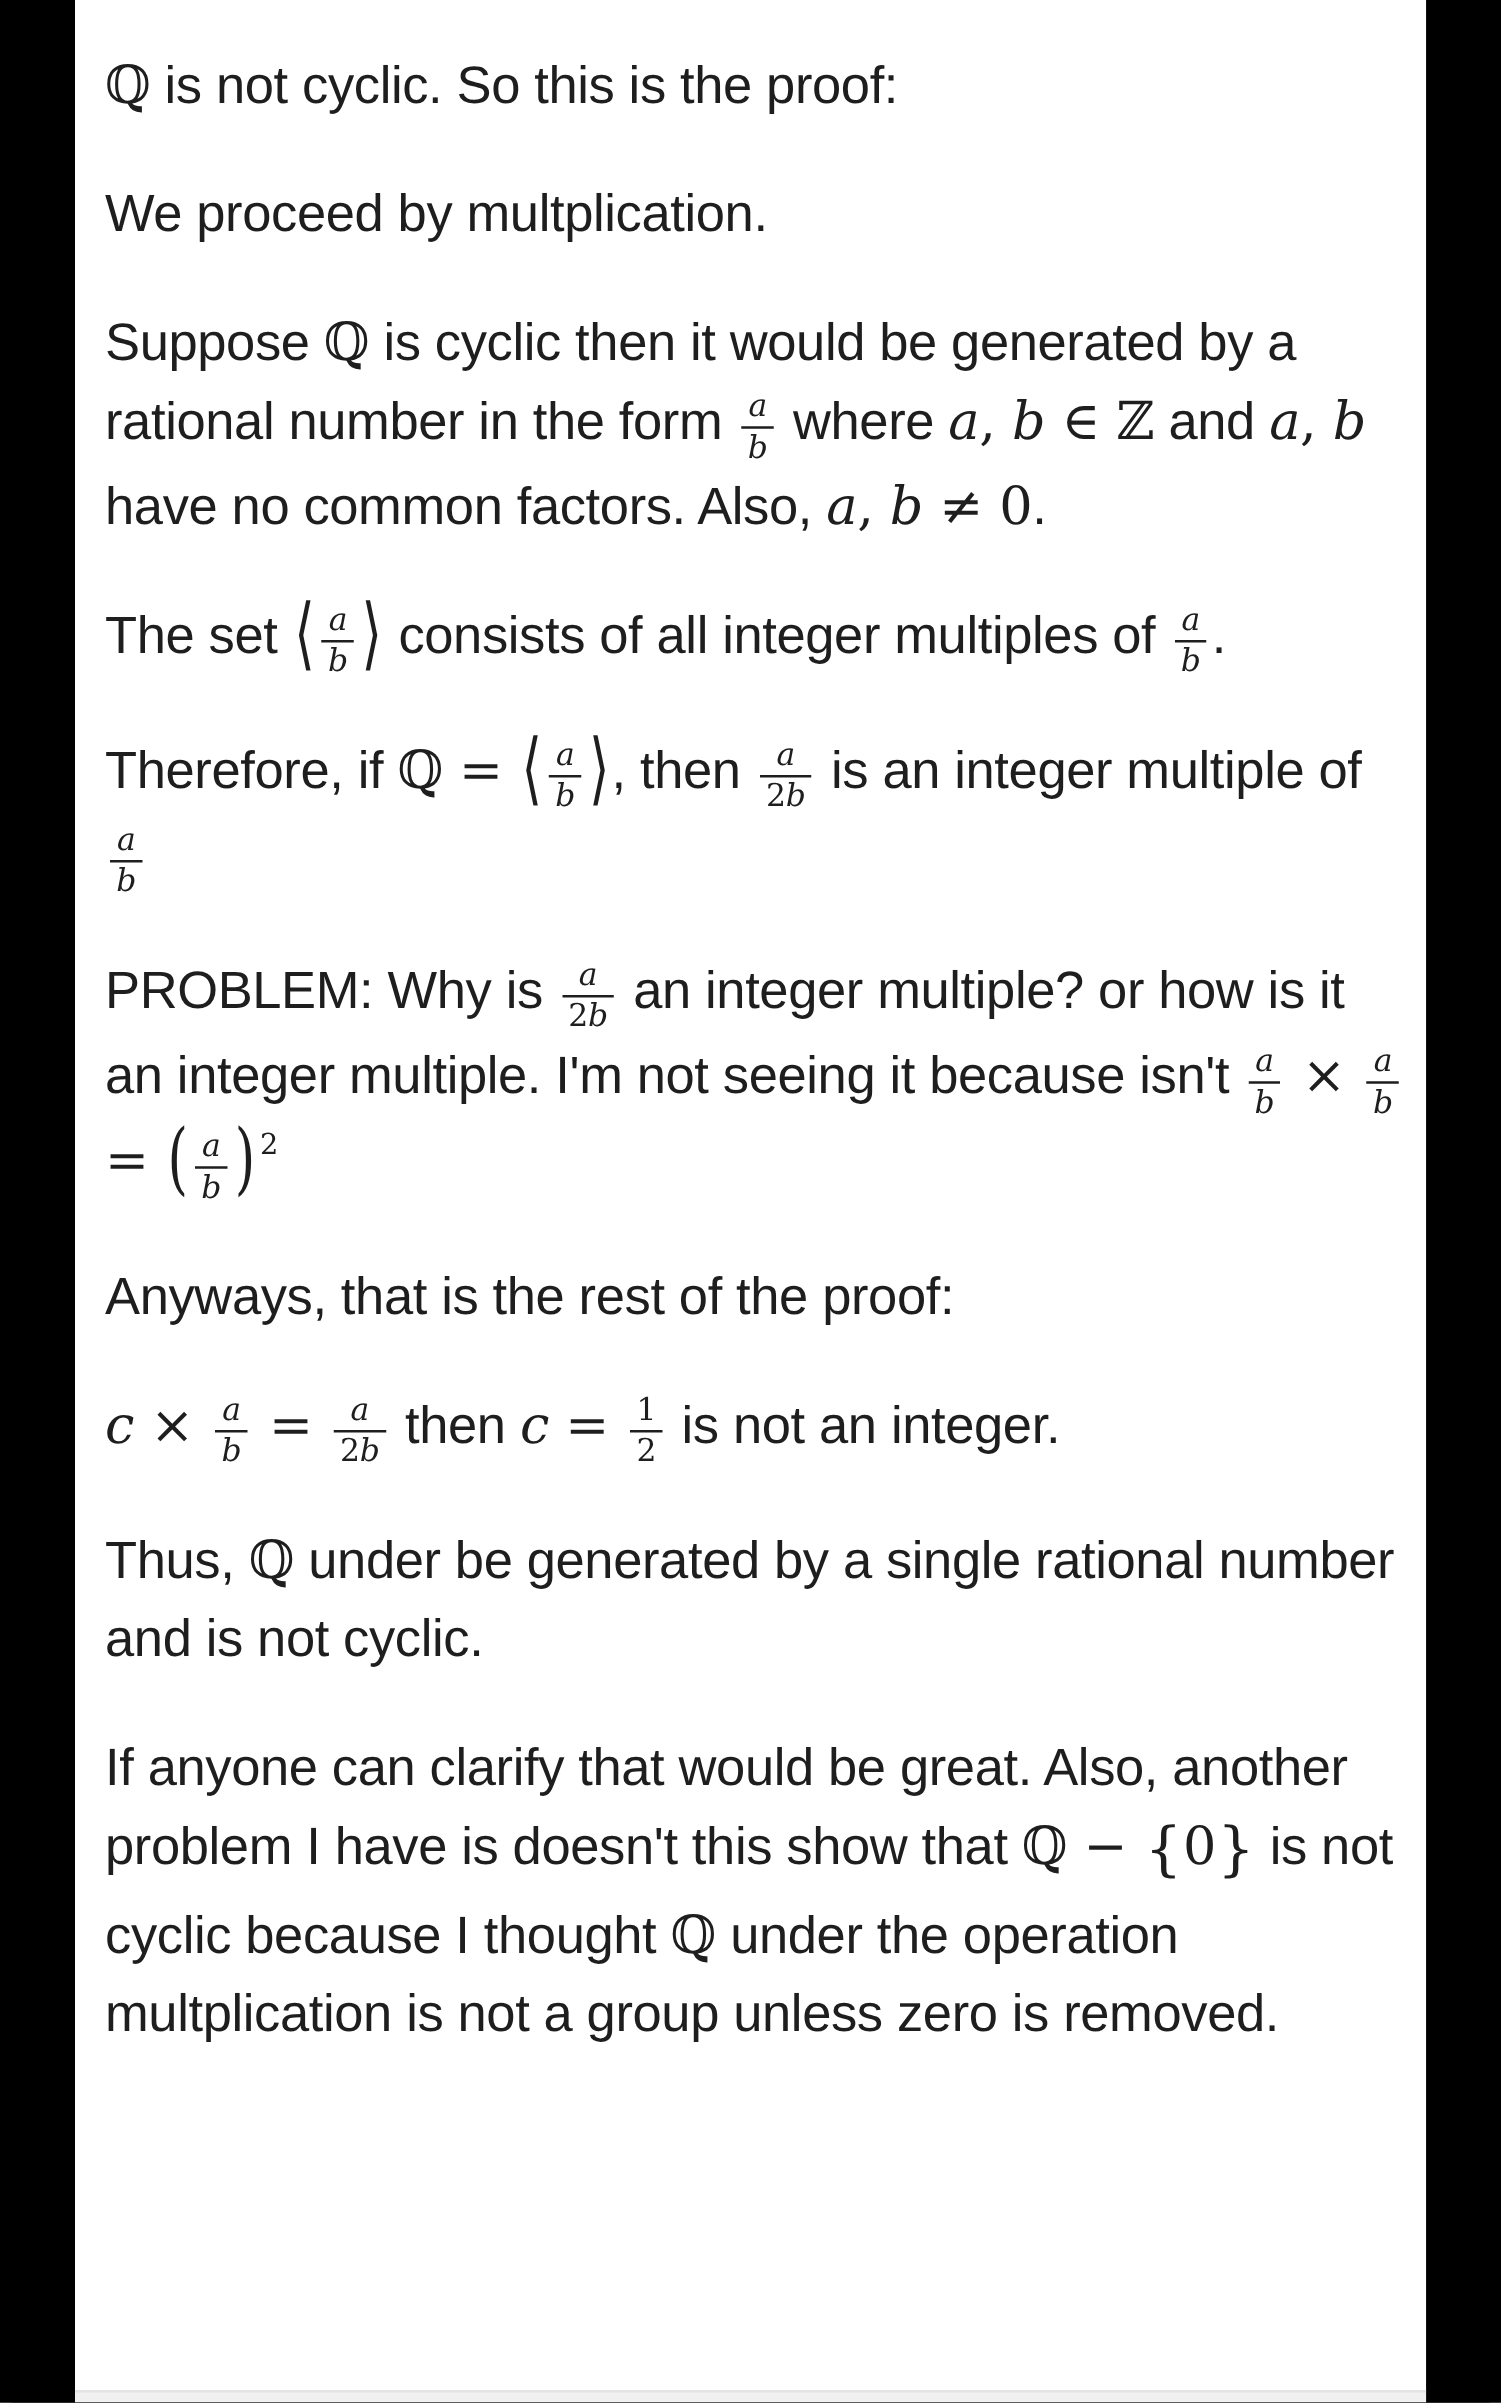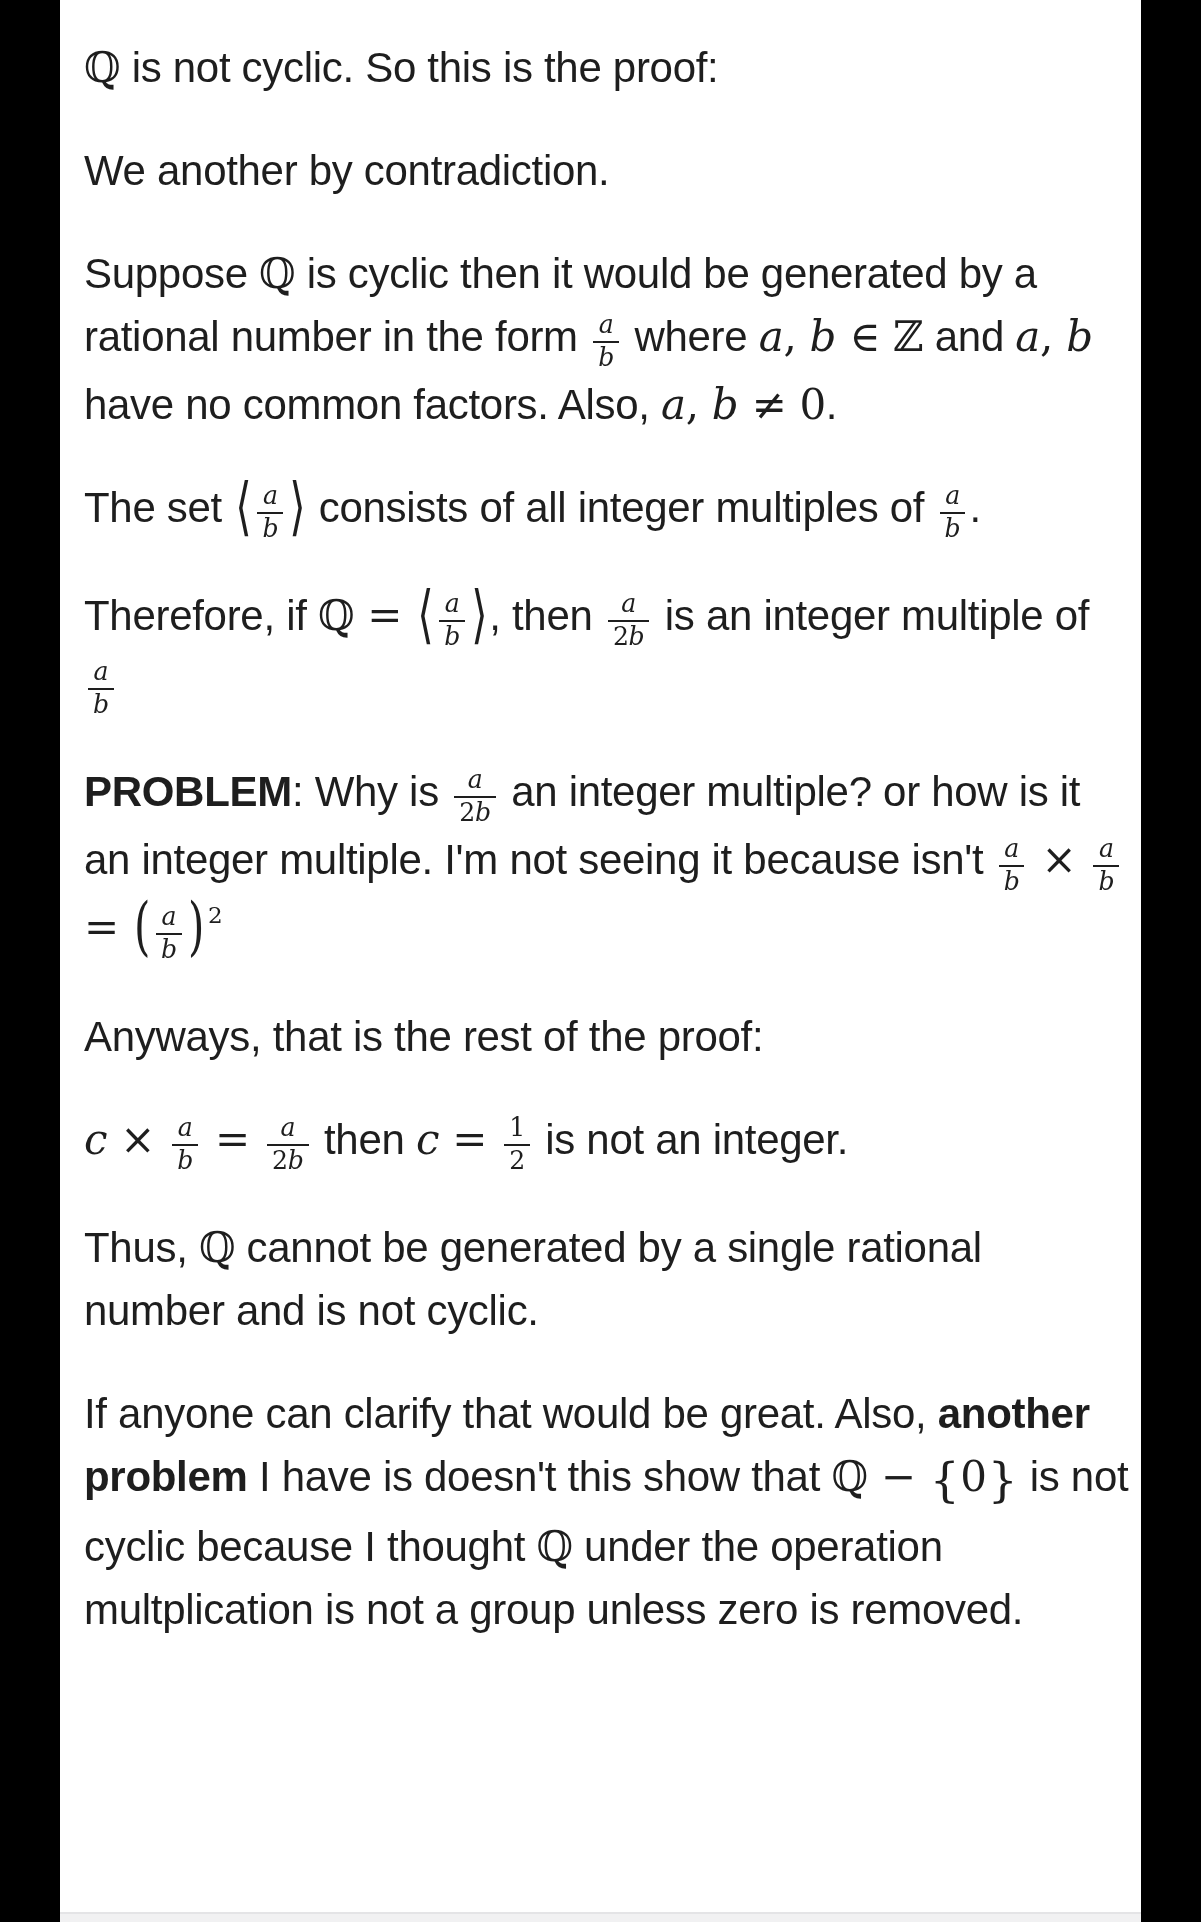--- a/index.html
+++ b/index.html
@@ -21,21 +21,21 @@
     background:var(--sheet,#fff);
   }
   .content{
     padding:36px 8px 0 24px;
     font-size:42px;
     line-height:1.5;
     letter-spacing:-0.3px;
     color:var(--text,#1e1e1e);
   }
   p.para{margin:0 0 40px 0;}
-  .bold{font-weight:700;}
+  .bold{font-weight:400;}
   .bb{font-family:"DejaVu Serif","DejaVu Sans",serif;font-style:normal;}
   .mi{font-family:"DejaVu Serif",serif;font-style:italic;}
   .mn{font-family:"DejaVu Serif",serif;font-style:normal;}
   .op{font-family:"DejaVu Serif",serif;font-style:normal;}
   .frac{
     display:inline-block;
     vertical-align:-0.6em;
     text-align:center;
     font-size:0.6em;
     line-height:1.15;
@@ -73,26 +73,26 @@
   }
 </style>
 </head>
 <body>
 
 <div class="stage" style="--letterbox: #000000; --sheet: #ffffff; --text: #1e1e1e; --strip: #f1f1f2; --strip-border: #e4e4e6;">
   <div class="bar left"></div>
   <div class="sheet">
     <div class="content">
         <p class="para"><span class="bb">ℚ</span><span class="t"> is not cyclic. So this is the proof:</span></p>
-        <p class="para"><span class="t">We another by contradiction.</span></p>
+        <p class="para"><span class="t">We proceed by multplication.</span></p>
         <p class="para"><span class="t">Suppose </span><span class="bb">ℚ</span><span class="t"> is cyclic then it would be generated by a rational number in the form </span><span class="frac"><span class="num"><span class="mi">a</span></span><span class="den"><span class="mi">b</span></span></span><span class="t"> where </span><span><span class="mi">a</span><span class="mn">,</span><span class="mn"> </span><span class="mi">b</span></span><span class="op"> ∈ </span><span class="bb">ℤ</span><span class="t"> and </span><span><span class="mi">a</span><span class="mn">,</span><span class="mn"> </span><span class="mi">b</span></span><span class="t"> have no common factors. Also, </span><span><span class="mi">a</span><span class="mn">,</span><span class="mn"> </span><span class="mi">b</span></span><span class="op"> ≠ 0</span><span class="t">.</span></p>
         <p class="para"><span class="t">The set </span><span class="big">⟨</span><span class="frac"><span class="num"><span class="mi">a</span></span><span class="den"><span class="mi">b</span></span></span><span class="big">⟩</span><span class="t"> consists of all integer multiples of </span><span class="frac"><span class="num"><span class="mi">a</span></span><span class="den"><span class="mi">b</span></span></span><span class="t">.</span></p>
         <p class="para"><span class="t">Therefore, if </span><span class="bb">ℚ</span><span class="op"> = </span><span class="big">⟨</span><span class="frac"><span class="num"><span class="mi">a</span></span><span class="den"><span class="mi">b</span></span></span><span class="big">⟩</span><span class="t">, then </span><span class="frac"><span class="num"><span class="mi">a</span></span><span class="den"><span class="mn">2</span><span class="mi">b</span></span></span><span class="t"> is an integer multiple of </span><span class="frac"><span class="num"><span class="mi">a</span></span><span class="den"><span class="mi">b</span></span></span></p>
         <p class="para"><span class="bold">PROBLEM</span><span class="t">: Why is </span><span class="frac"><span class="num"><span class="mi">a</span></span><span class="den"><span class="mn">2</span><span class="mi">b</span></span></span><span class="t"> an integer multiple? or how is it an integer multiple. I'm not seeing it because isn't </span><span class="frac"><span class="num"><span class="mi">a</span></span><span class="den"><span class="mi">b</span></span></span><span class="op"> × </span><span class="frac"><span class="num"><span class="mi">a</span></span><span class="den"><span class="mi">b</span></span></span><span class="op"> = </span><span class="big">(</span><span class="frac"><span class="num"><span class="mi">a</span></span><span class="den"><span class="mi">b</span></span></span><span class="big">)</span><span class="sup">2</span></p>
         <p class="para"><span class="t">Anyways, that is the rest of the proof:</span></p>
         <p class="para"><span><span class="mi">c</span></span><span class="op"> × </span><span class="frac"><span class="num"><span class="mi">a</span></span><span class="den"><span class="mi">b</span></span></span><span class="op"> = </span><span class="frac"><span class="num"><span class="mi">a</span></span><span class="den"><span class="mn">2</span><span class="mi">b</span></span></span><span class="t"> then </span><span><span class="mi">c</span></span><span class="op"> = </span><span class="frac"><span class="num"><span class="mn">1</span></span><span class="den"><span class="mn">2</span></span></span><span class="t"> is not an integer.</span></p>
-        <p class="para"><span class="t">Thus, </span><span class="bb">ℚ</span><span class="t"> cannot be generated by a single rational number and is not cyclic.</span></p>
+        <p class="para"><span class="t">Thus, </span><span class="bb">ℚ</span><span class="t"> under be generated by a single rational number and is not cyclic.</span></p>
         <p class="para"><span class="t">If anyone can clarify that would be great. Also, </span><span class="bold">another problem</span><span class="t"> I have is doesn't this show that </span><span class="bb">ℚ</span><span class="op"> − </span><span class="brace">{</span><span class="op">0</span><span class="brace">}</span><span class="t"> is not cyclic because I thought </span><span class="bb">ℚ</span><span class="t"> under the operation multplication is not a group unless zero is removed.</span></p>
       </div>
     <div class="bottom-strip"></div>
   </div>
   <div class="bar right"></div>
 </div>
 
 </body></html>

